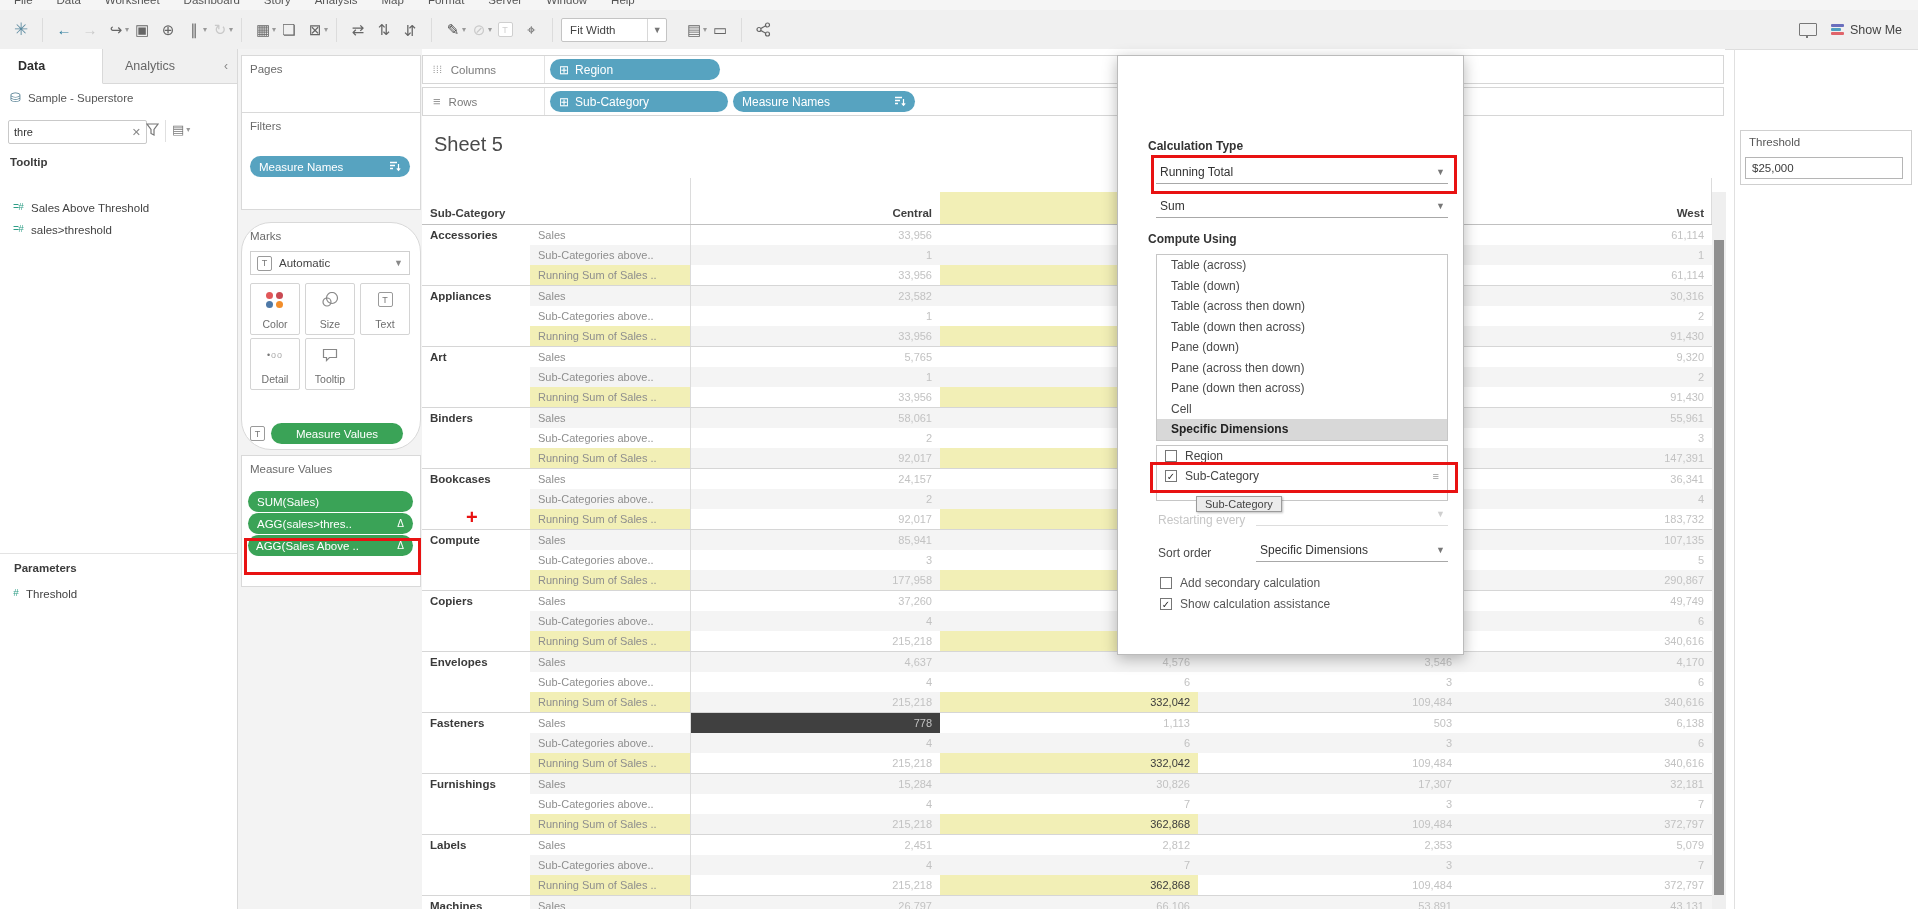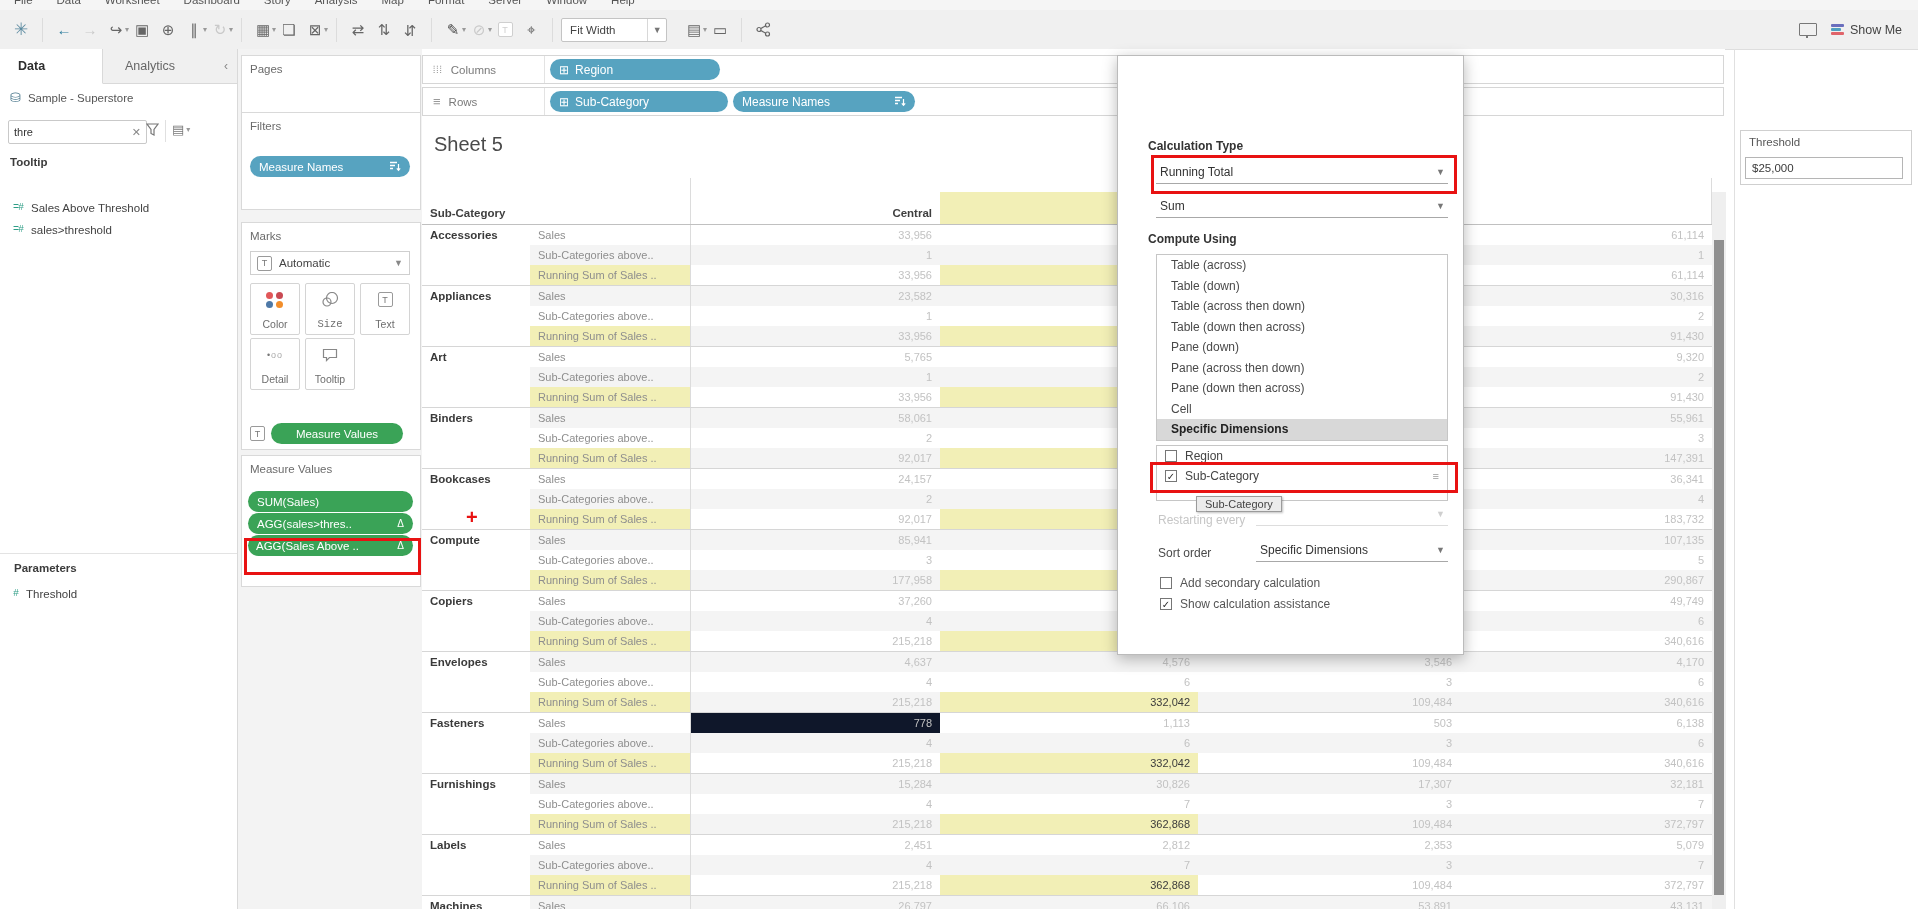--- a/index.html
+++ b/index.html
@@ -242,40 +242,40 @@
           <div class="pill pill-blue" style="width: 160px;">
             <span>Measure Names</span>
             <span class="grow"></span>
             <svg width="12" height="11" class="sorticon">
               <path d="M1 1.5h7M1 4.5h5M1 7.5h3" stroke="#fff" stroke-width="1.4"></path>
               <path d="M9.5 3v6M7.8 7.4l1.7 1.9 1.7-1.9" stroke="#fff" stroke-width="1.2" fill="none"></path>
             </svg>
           </div>
         </div>
     </div>
-    <div class="card" style="top:173px;height:228px;">
+    <div class="card" style="top:173px;height:228px;border-radius:30px;">
       <div class="card-title">Marks</div>
       <div id="marks-dd">
         <span class="ticon">T</span>
         <span>Automatic</span>
         <span style="margin-left:auto;font-size:9px;color:#888;">▼</span>
       </div>
       <div id="mark-buttons">
           <div class="mark-btn" style="left: 8px; top: 60px;">
             <span class="ic">
               <span class="dots4">
                 <span style="background:#e15759"></span>
                 <span style="background:#c94a53"></span>
                 <span style="background:#4e79a7"></span>
                 <span style="background:#f28e2b"></span>
               </span>
             </span>
             <span class="cap">Color</span>
           </div>
-          <div class="mark-btn" style="left: 63px; top: 60px; font-family: Liberation Mono, monospace;">
+          <div class="mark-btn" style="left: 63px; top: 60px;">
             <span class="ic">
               <svg width="18" height="16" viewBox="0 0 18 16">
                 <circle cx="6" cy="10" r="4" fill="none" stroke="#888" stroke-width="1.2"></circle>
                 <circle cx="11" cy="6" r="5.5" fill="none" stroke="#888" stroke-width="1.2"></circle>
               </svg>
             </span>
             <span class="cap">Size</span>
           </div>
           <div class="mark-btn" style="left: 118px; top: 60px;">
             <span class="ic">
@@ -362,20 +362,21 @@
 
     <div class="vline" style="left:268px;top:129px;height:731px;"></div>
     <div class="vline" style="left:1289px;top:129px;height:731px;"></div>
 
     <div id="thead">
       <div class="hc" style="width:108px;padding-left:8px;">Sub-Category</div>
       <div class="hc" style="width:160px;"></div>
       <div class="hc" style="width:250px;justify-content:flex-end;padding-right:8px;">Central</div>
       <div class="hc" style="width:258px;background:#f2efb6;justify-content:flex-end;padding-right:8px;"></div>
       <div class="hc" style="width:262px;justify-content:flex-end;padding-right:8px;"></div>
+      <div class="hc" style="width:252px;justify-content:flex-end;padding-right:8px;">West</div>
     </div>
 
     <div id="pivot-rows">
         <div class="tgroup">
           <div class="trow">
             <div class="tc c-name">Accessories</div>
             <div class="tc c-label" style="background: rgb(255, 255, 255);">Sales</div>
             <div class="tc c-val c-v0" style="background: rgb(255, 255, 255);">33,956</div>
             <div class="tc c-val c-v1" style="background: rgb(255, 255, 255);"></div>
             <div class="tc c-val c-v2" style="background: rgb(255, 255, 255);"></div>
@@ -577,21 +578,21 @@
             <div class="tc c-val c-v0" style="background: rgb(244, 244, 244);">215,218</div>
             <div class="tc c-val c-v1 dark-val" style="background: rgb(242, 239, 182);">332,042</div>
             <div class="tc c-val c-v2" style="background: rgb(244, 244, 244);">109,484</div>
             <div class="tc c-val c-v3" style="background: rgb(244, 244, 244);">340,616</div>
           </div>
         </div>
         <div class="tgroup">
           <div class="trow">
             <div class="tc c-name">Fasteners</div>
             <div class="tc c-label" style="background: rgb(255, 255, 255);">Sales</div>
-            <div class="tc c-val c-v0" style="background: #0f172a;">778</div>
+            <div class="tc c-val c-v0" style="background: #404040;">778</div>
             <div class="tc c-val c-v1" style="background: rgb(255, 255, 255);">1,113</div>
             <div class="tc c-val c-v2" style="background: rgb(255, 255, 255);">503</div>
             <div class="tc c-val c-v3" style="background: rgb(255, 255, 255);">6,138</div>
           </div>
           <div class="trow">
             <div class="tc c-name"></div>
             <div class="tc c-label" style="background: rgb(244, 244, 244);">Sub-Categories above..</div>
             <div class="tc c-val c-v0" style="background: rgb(244, 244, 244);">4</div>
             <div class="tc c-val c-v1" style="background: rgb(244, 244, 244);">6</div>
             <div class="tc c-val c-v2" style="background: rgb(244, 244, 244);">3</div>

